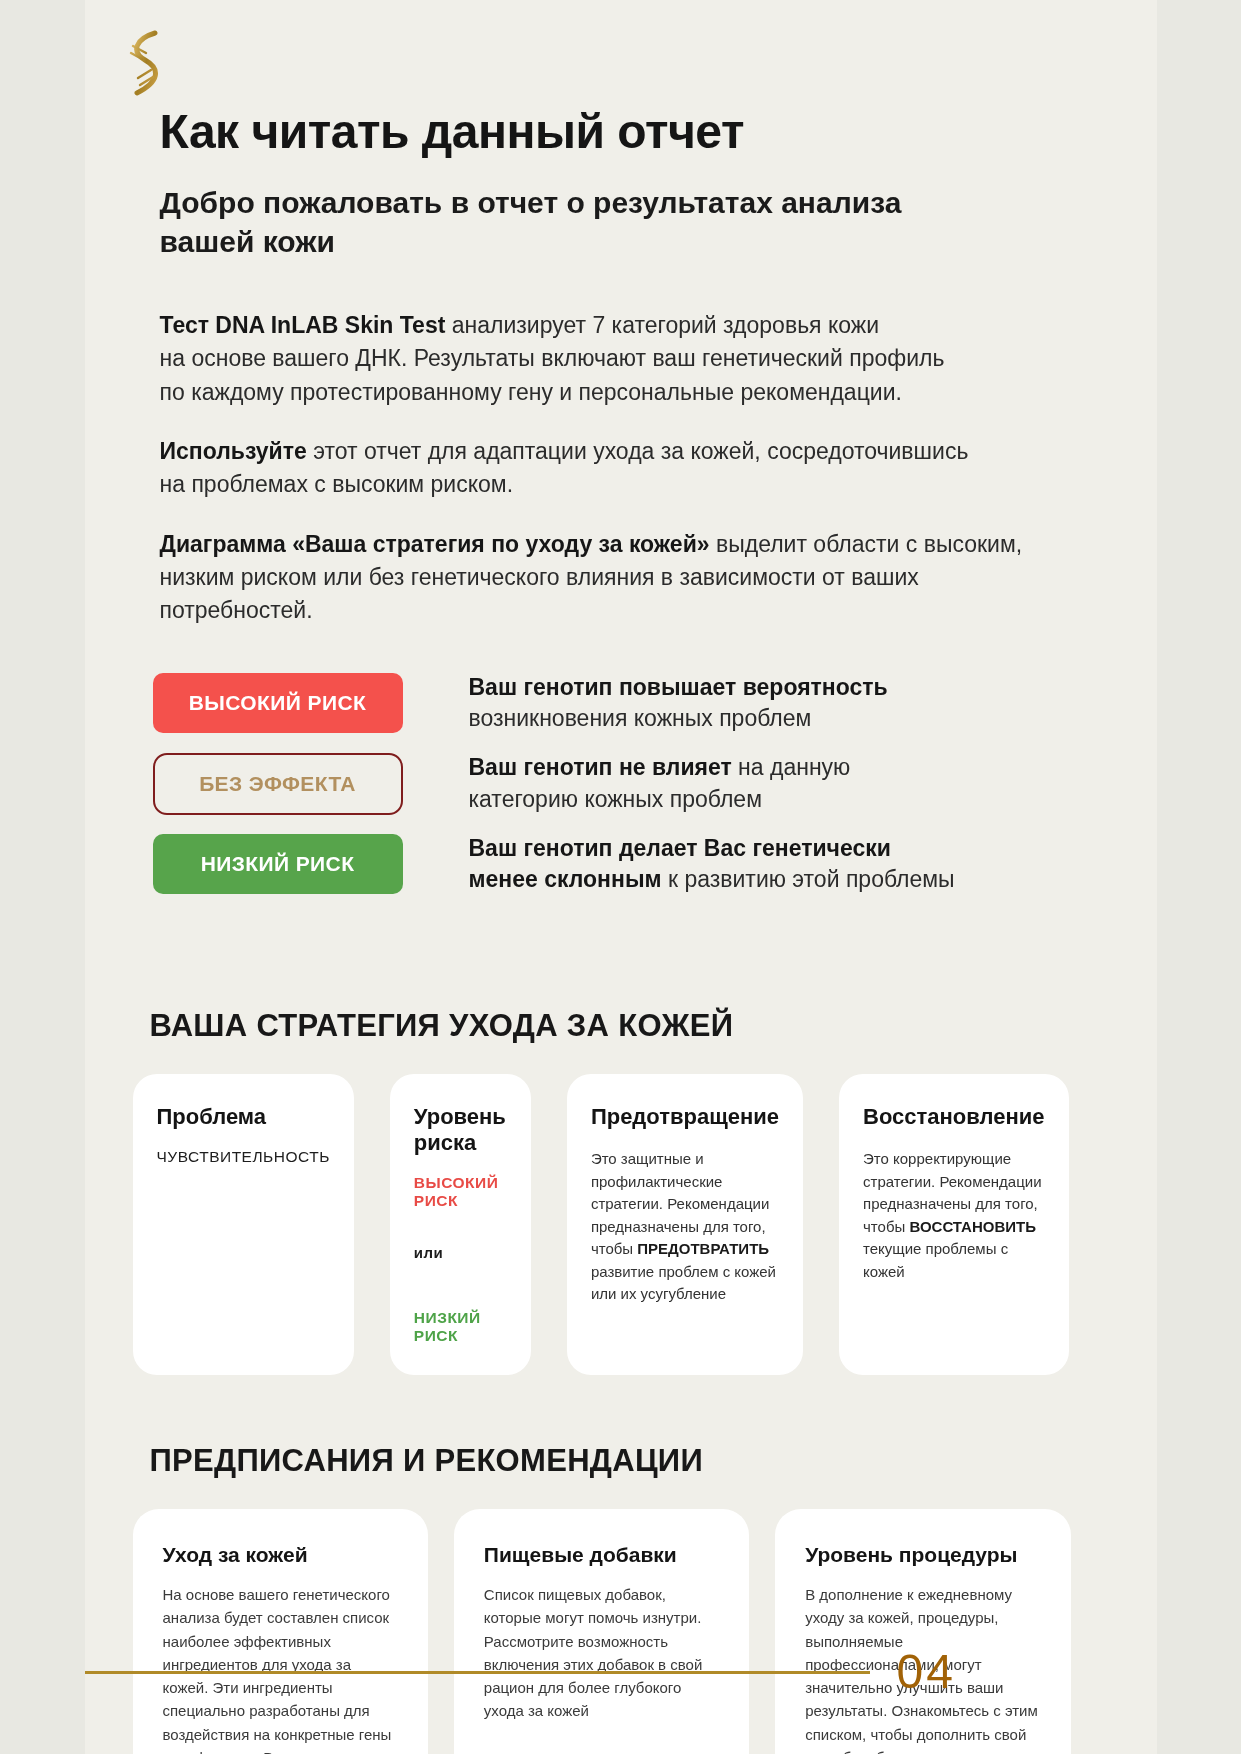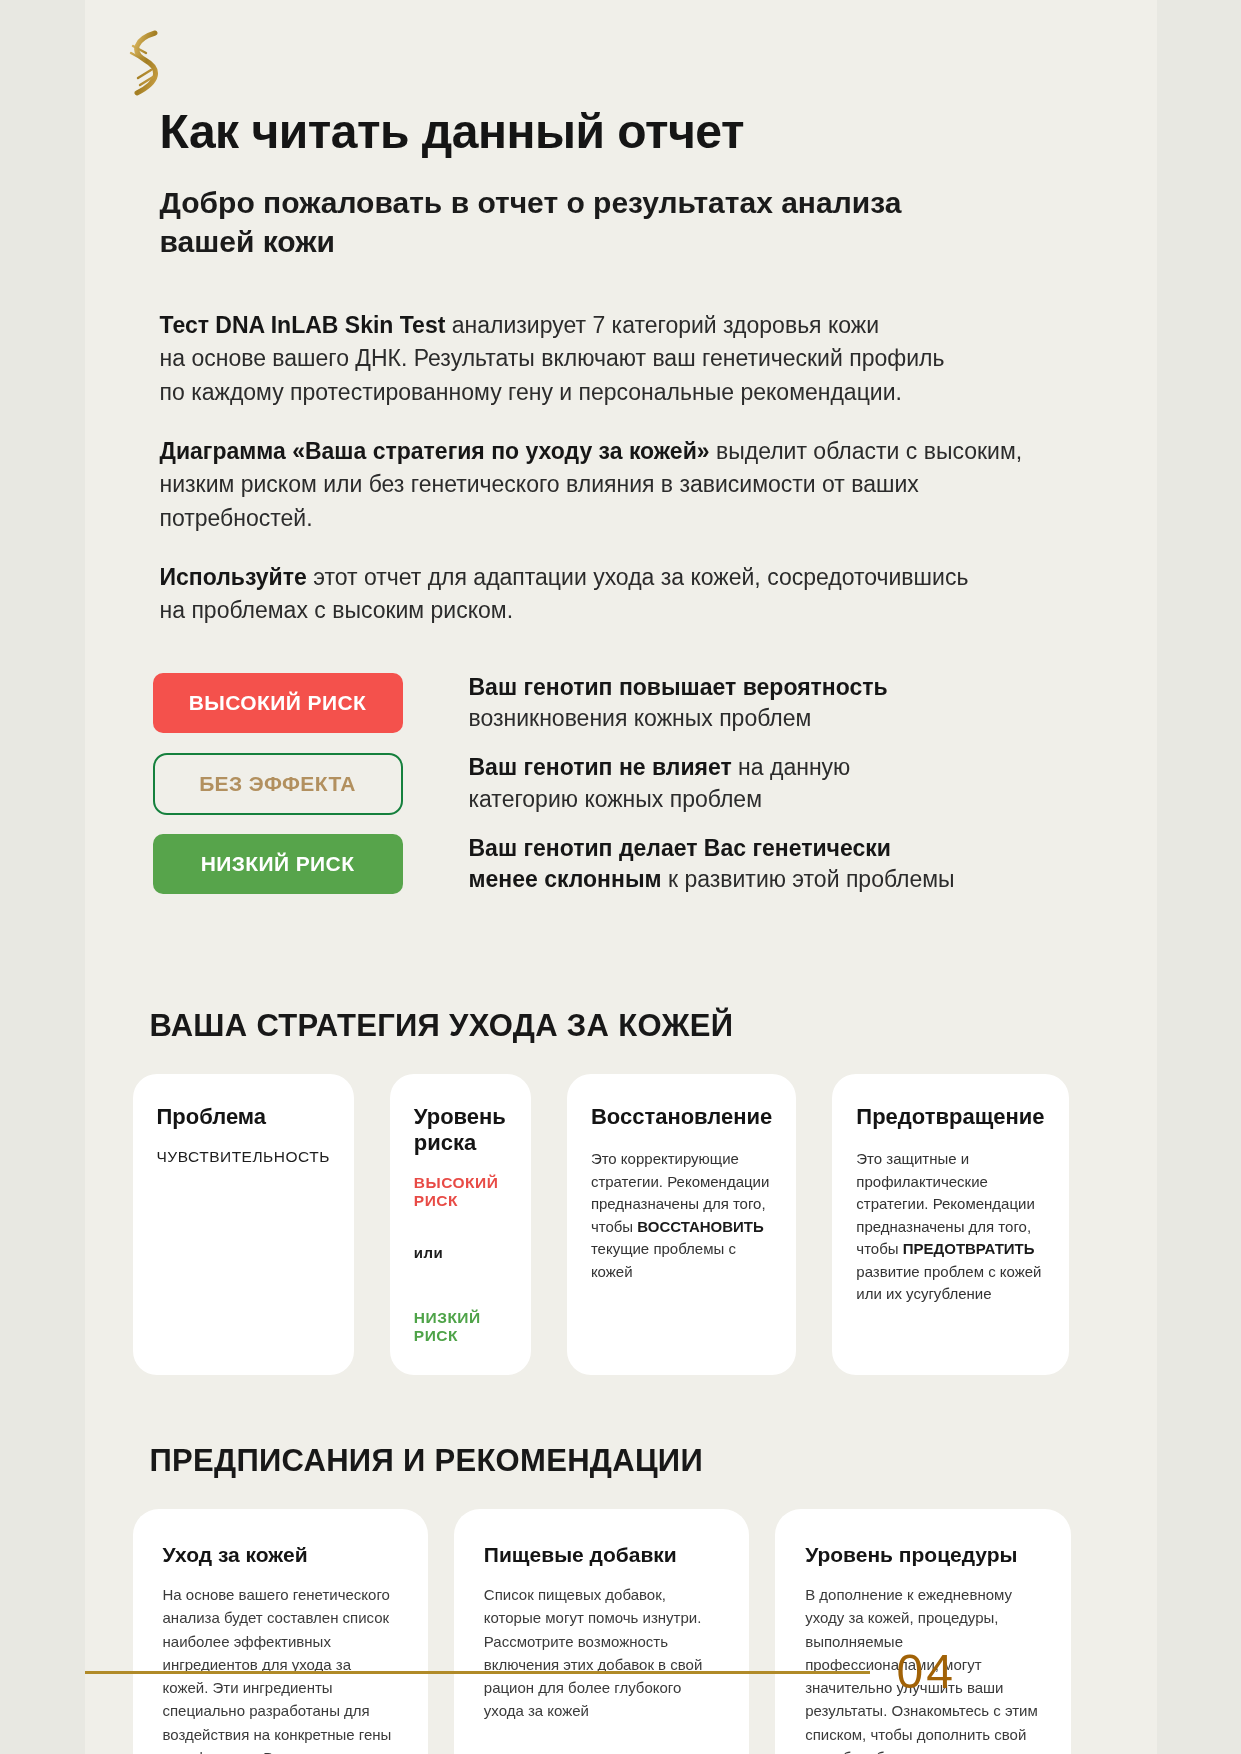--- a/index.html
+++ b/index.html
@@ -37,21 +37,21 @@
   .legend { margin:44px 0 0 68px; display:flex; flex-direction:column; gap:17px; }
   .legend-row { display:flex; align-items:center; gap:66px; }
   .badge {
     flex:0 0 250px; width:250px;
     text-align:center;
     font-size:21px; font-weight:700; letter-spacing:0.4px;
     padding:18px 4px;
     border-radius:10px;
   }
   .badge.high-risk { background:#f4514c; color:#ffffff; }
-  .badge.no-effect { background:transparent; border:2px solid #15803d; color:#b2905f; border-radius:14px; padding:17px 4px; }
+  .badge.no-effect { background:transparent; border:2px solid #7f1d1d; color:#b2905f; border-radius:14px; padding:17px 4px; }
   .badge.low-risk  { background:#57a44b; color:#ffffff; }
   .legend-text {
     font-size:23px; line-height:1.38; color:#2b2b2b;
     white-space:pre-line; width:560px;
   }
   .legend-text b { color:#161616; }
 
   .section-heading {
     margin:112px 0 0 65px;
     font-size:31px; font-weight:700; letter-spacing:0.3px;
@@ -114,25 +114,25 @@
     </svg>
   </div>
 
   <h1 class="h1">Как читать данный отчет</h1>
   <h2 class="h2">Добро пожаловать в отчет о результатах анализа
 вашей кожи</h2>
 
   <p class="intro"><b>Тест DNA InLAB Skin Test</b><span> анализирует 7 категорий здоровья кожи
 на основе вашего ДНК. Результаты включают ваш генетический профиль
 по каждому протестированному гену и персональные рекомендации.</span></p>
+  <p class="intro"><b>Используйте</b><span> этот отчет для адаптации ухода за кожей, сосредоточившись
+на проблемах с высоким риском.</span></p>
   <p class="intro"><b>Диаграмма «Ваша стратегия по уходу за кожей»</b><span> выделит области с высоким,
 низким риском или без генетического влияния в зависимости от ваших
 потребностей.</span></p>
-  <p class="intro"><b>Используйте</b><span> этот отчет для адаптации ухода за кожей, сосредоточившись
-на проблемах с высоким риском.</span></p>
 
   <div class="legend">
     <div class="legend-row">
       <div class="badge high-risk">ВЫСОКИЙ РИСК</div>
       <p class="legend-text"><b>Ваш генотип повышает вероятность</b><span>
 возникновения кожных проблем</span></p>
     </div>
     <div class="legend-row">
       <div class="badge no-effect">БЕЗ ЭФФЕКТА</div>
       <p class="legend-text"><b>Ваш генотип не влияет</b><span> на данную
@@ -152,26 +152,26 @@
       <div class="card-title">Проблема</div>
       <div class="problem-value">ЧУВСТВИТЕЛЬНОСТЬ</div>
     </div>
     <div class="card">
       <div class="card-title">Уровень риска</div>
       <div class="risk-line high">ВЫСОКИЙ РИСК</div>
       <div class="risk-line or">или</div>
       <div class="risk-line low">НИЗКИЙ РИСК</div>
     </div>
     <div class="card">
+      <div class="card-title">Предотвращение</div>
+      <div class="card-text"><span>Это защитные и профилактические стратегии. Рекомендации предназначены для того, чтобы </span><b>ПРЕДОТВРАТИТЬ</b><span> развитие проблем с кожей или их усугубление</span></div>
+    </div>
+    <div class="card">
       <div class="card-title">Восстановление</div>
       <div class="card-text"><span>Это корректирующие стратегии. Рекомендации предназначены для того, чтобы </span><b>ВОССТАНОВИТЬ</b><span> текущие проблемы с кожей</span></div>
-    </div>
-    <div class="card">
-      <div class="card-title">Предотвращение</div>
-      <div class="card-text"><span>Это защитные и профилактические стратегии. Рекомендации предназначены для того, чтобы </span><b>ПРЕДОТВРАТИТЬ</b><span> развитие проблем с кожей или их усугубление</span></div>
     </div>
   </div>
 
   <h3 class="section-heading second">ПРЕДПИСАНИЯ И РЕКОМЕНДАЦИИ</h3>
 
   <div class="cards3">
     <div class="card">
       <div class="card-title">Уход за кожей</div>
       <div class="card-text">На основе вашего генетического анализа будет составлен список наиболее эффективных ингредиентов для ухода за кожей. Эти ингредиенты специально разработаны для воздействия на конкретные гены и их функции. Включение их в ваш ежедневный уход поможет справиться с вашими уникальными проблемами, которые могут быть связаны с высоким генетическим риском</div>
     </div>

